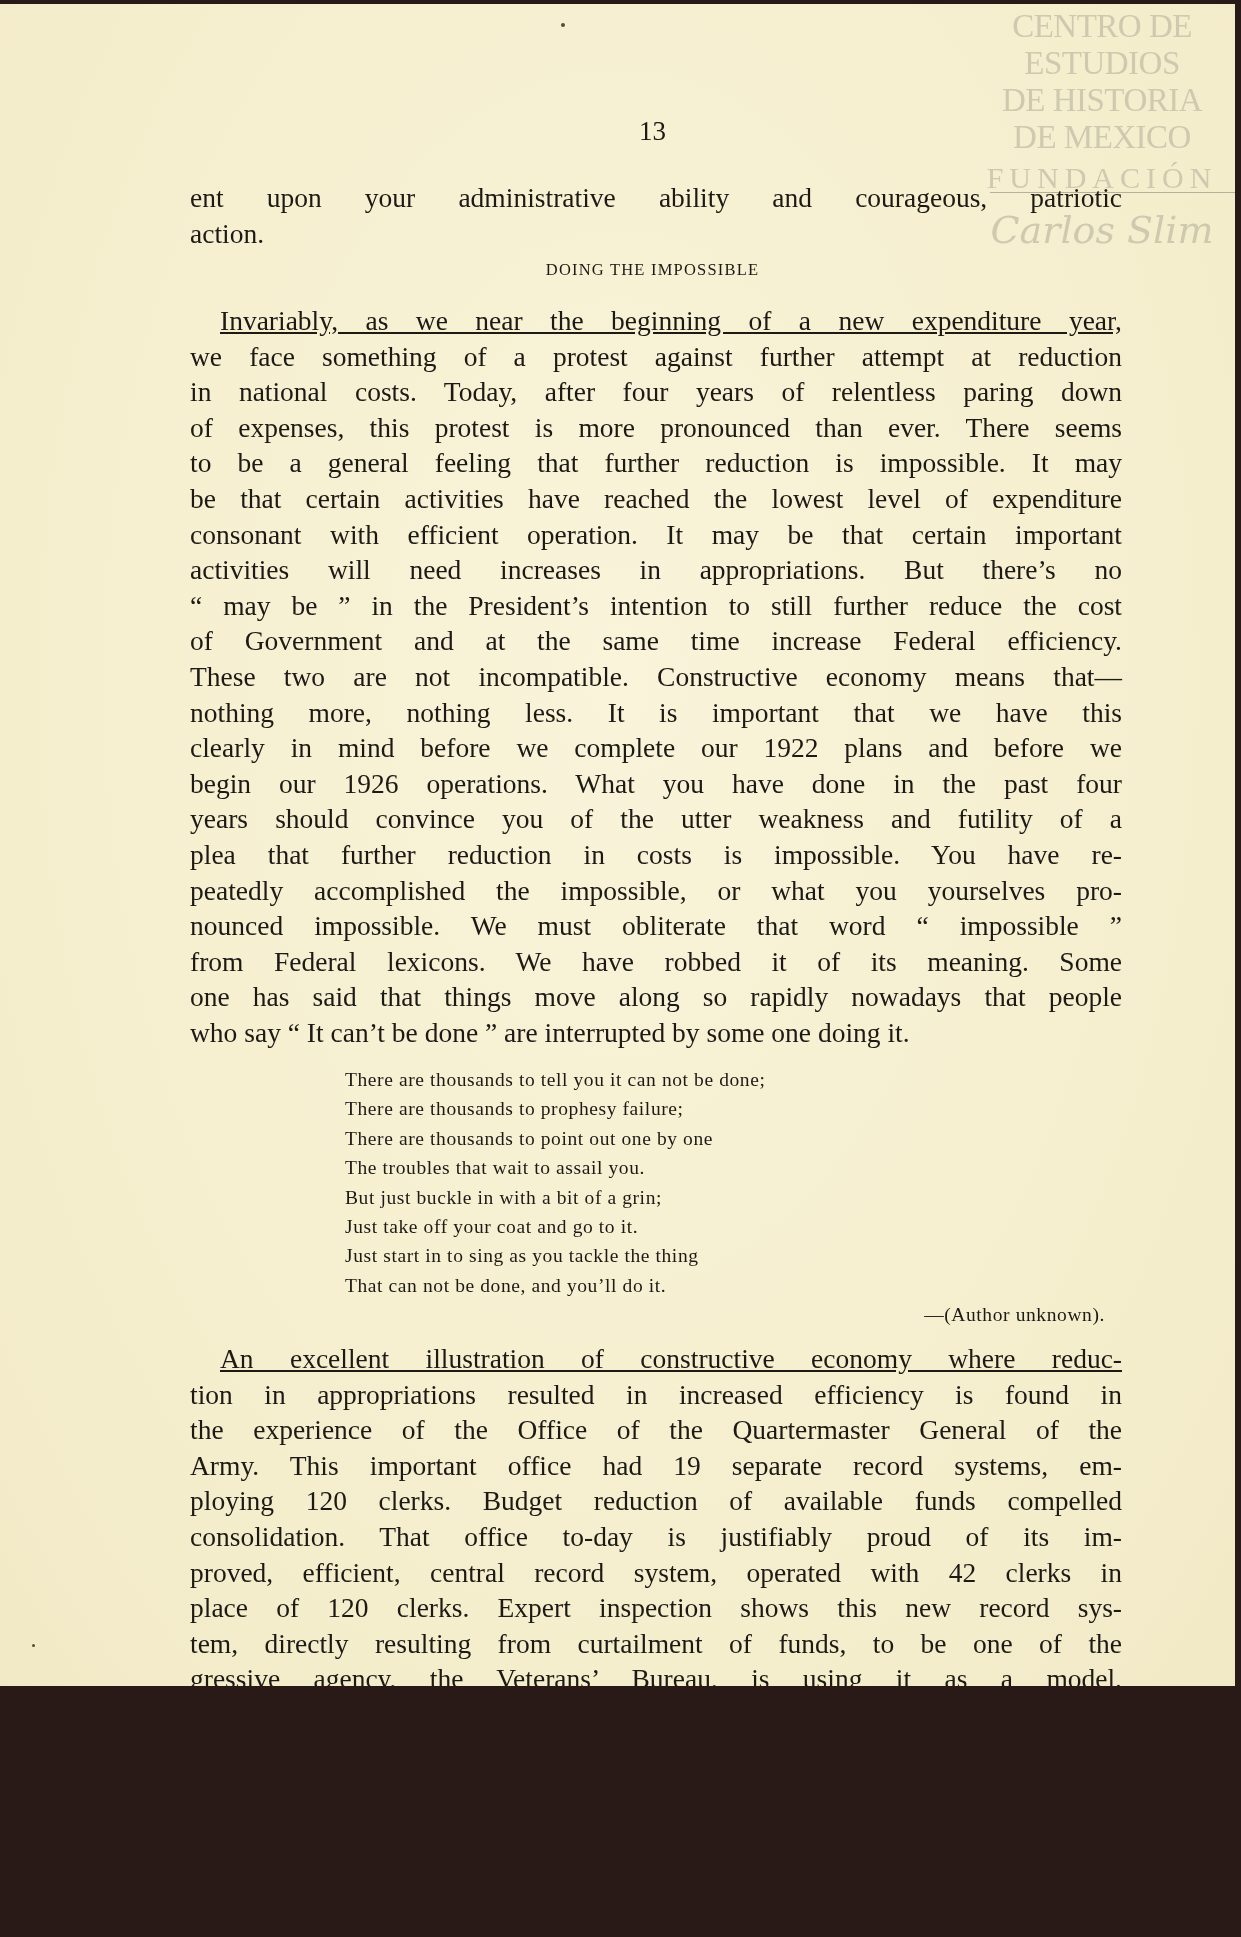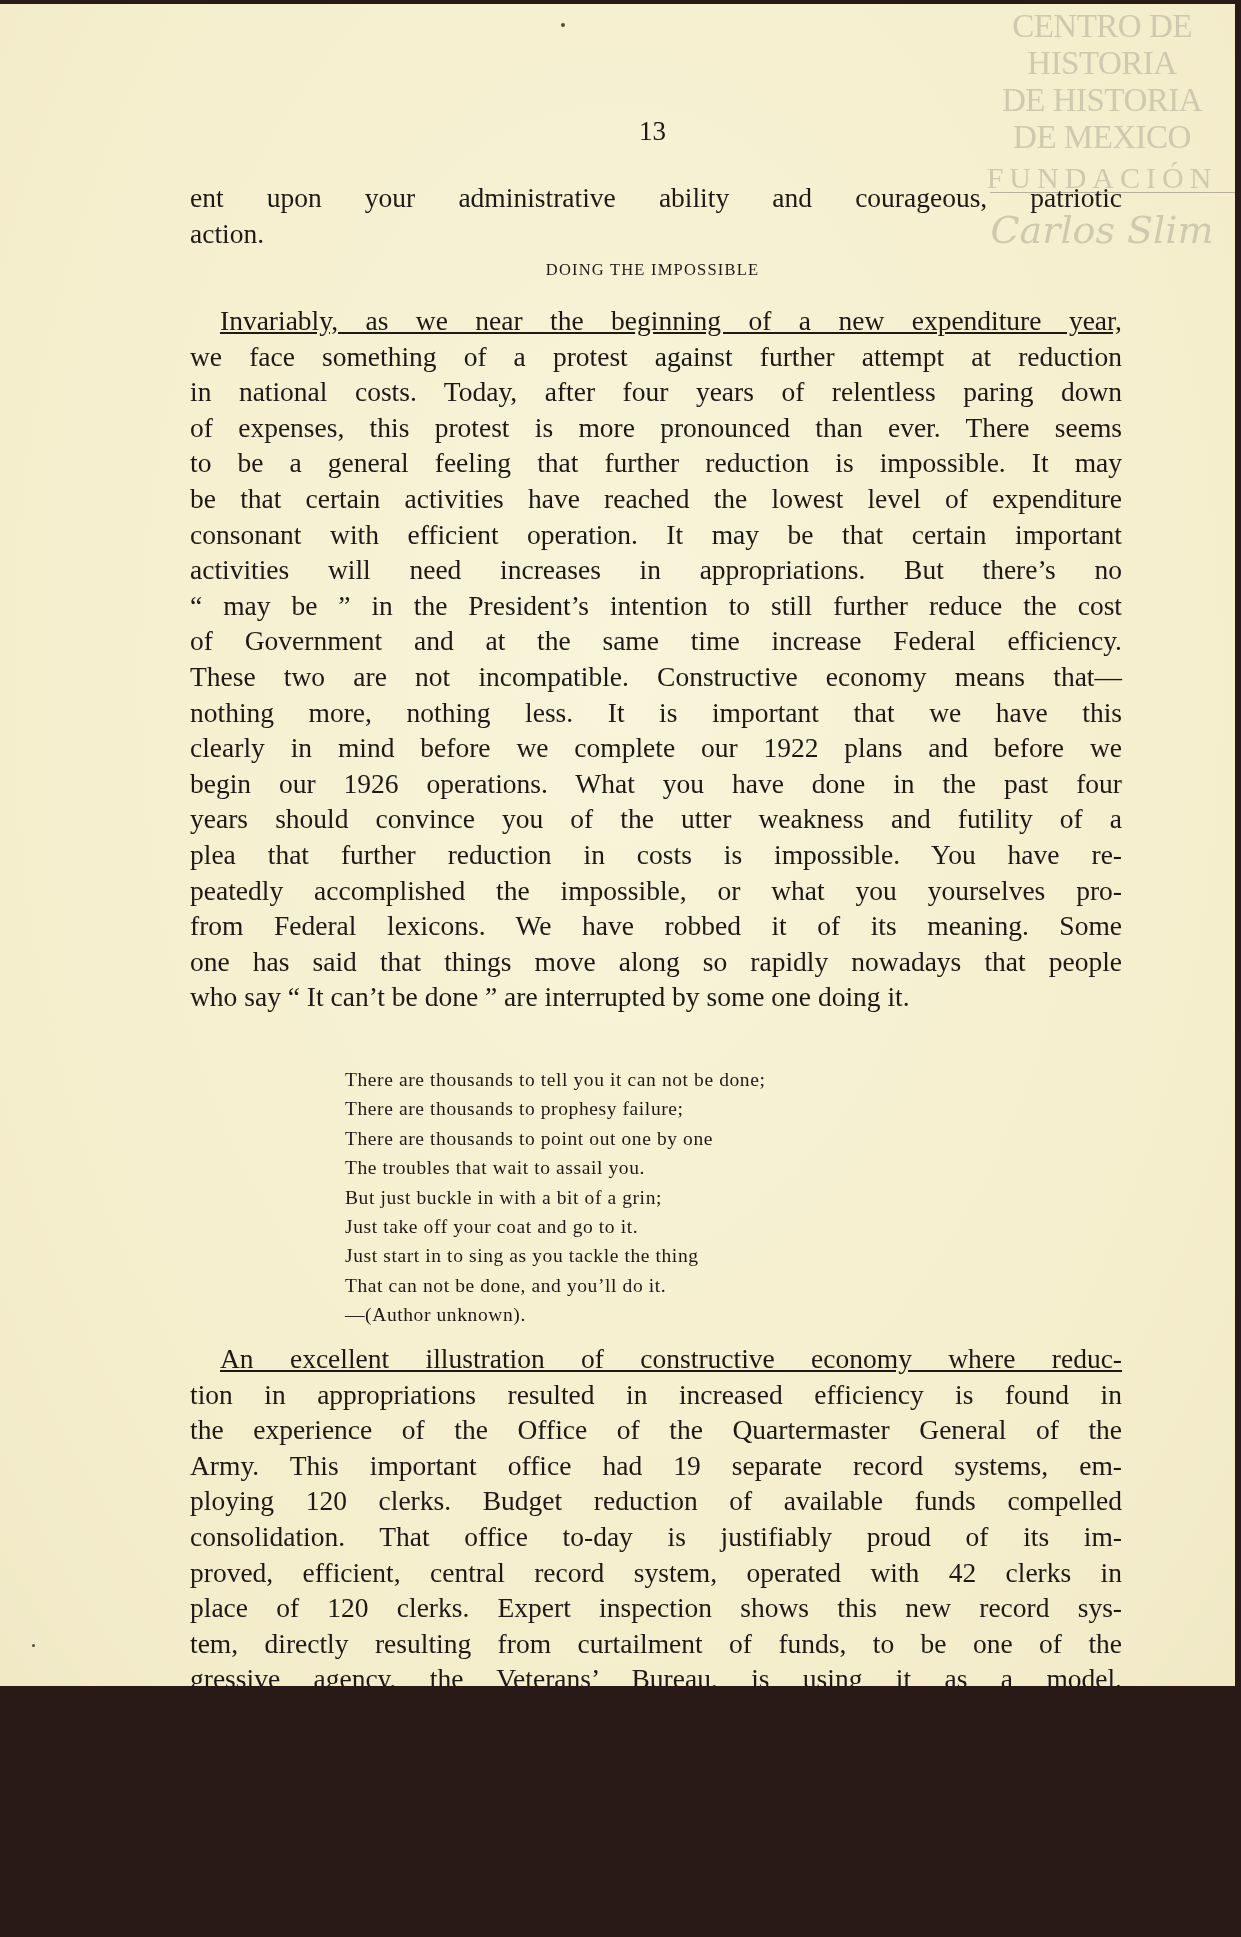--- a/index.html
+++ b/index.html
@@ -107,40 +107,41 @@
     .poem-line {
       display: block;
       font-size: 19.5px;
       line-height: 29.4px;
       height: 29.4px;
       letter-spacing: 0.6px;
       white-space: nowrap;
     }
     .attribution {
       display: block;
+      text-align: right;
       font-size: 19.5px;
       line-height: 29.4px;
       letter-spacing: 0.6px;
       padding-right: 0px;
     }
     .speck {
       position: absolute;
       width: 4px; height: 4px;
       border-radius: 50%;
       background: #5a4a3a;
     }
   </style>
 </head>
 <body>
 
 <div class="page">
 
   <div class="watermark">
     <span class="wm-line">CENTRO DE</span>
-    <span class="wm-line">HISTORIA</span>
+    <span class="wm-line">ESTUDIOS</span>
     <span class="wm-line">DE HISTORIA</span>
     <span class="wm-line">DE MEXICO</span>
     <span class="wm-fund">FUNDACIÓN</span>
     <span class="wm-sig">Carlos Slim</span>
   </div>
   <div class="wm-rule"></div>
 
   <div class="speck" style="left:561px; top:19px;"></div>
   <div class="speck" style="left:32px; top:1640px; width:3px; height:3px;"></div>
 
@@ -164,20 +165,21 @@
     <span class="line">activities will need increases in appropriations.  But there’s no</span>
     <span class="line">“ may be ” in the President’s intention to still further reduce the cost</span>
     <span class="line">of Government and at the same time increase Federal efficiency.</span>
     <span class="line">These two are not incompatible.  Constructive economy means that—</span>
     <span class="line">nothing more, nothing less.  It is important that we have this</span>
     <span class="line">clearly in mind before we complete our 1922 plans and before we</span>
     <span class="line">begin our 1926 operations.  What you have done in the past four</span>
     <span class="line">years should convince you of the utter weakness and futility of a</span>
     <span class="line">plea that further reduction in costs is impossible.  You have re-</span>
     <span class="line">peatedly accomplished the impossible, or what you yourselves pro-</span>
+    <span class="line">nounced impossible.  We must obliterate that word “ impossible ”</span>
     <span class="line">from Federal lexicons.  We have robbed it of its meaning.  Some</span>
     <span class="line">one has said that things move along so rapidly nowadays that people</span>
     <span class="line last">who say “ It can’t be done ” are interrupted by some one doing it.</span>
   </div>
 
   <div class="text poem">
     <span class="poem-line">There are thousands to tell you it can not be done;</span>
     <span class="poem-line">There are thousands to prophesy failure;</span>
     <span class="poem-line">There are thousands to point out one by one</span>
     <span class="poem-line">The troubles that wait to assail you.</span>

